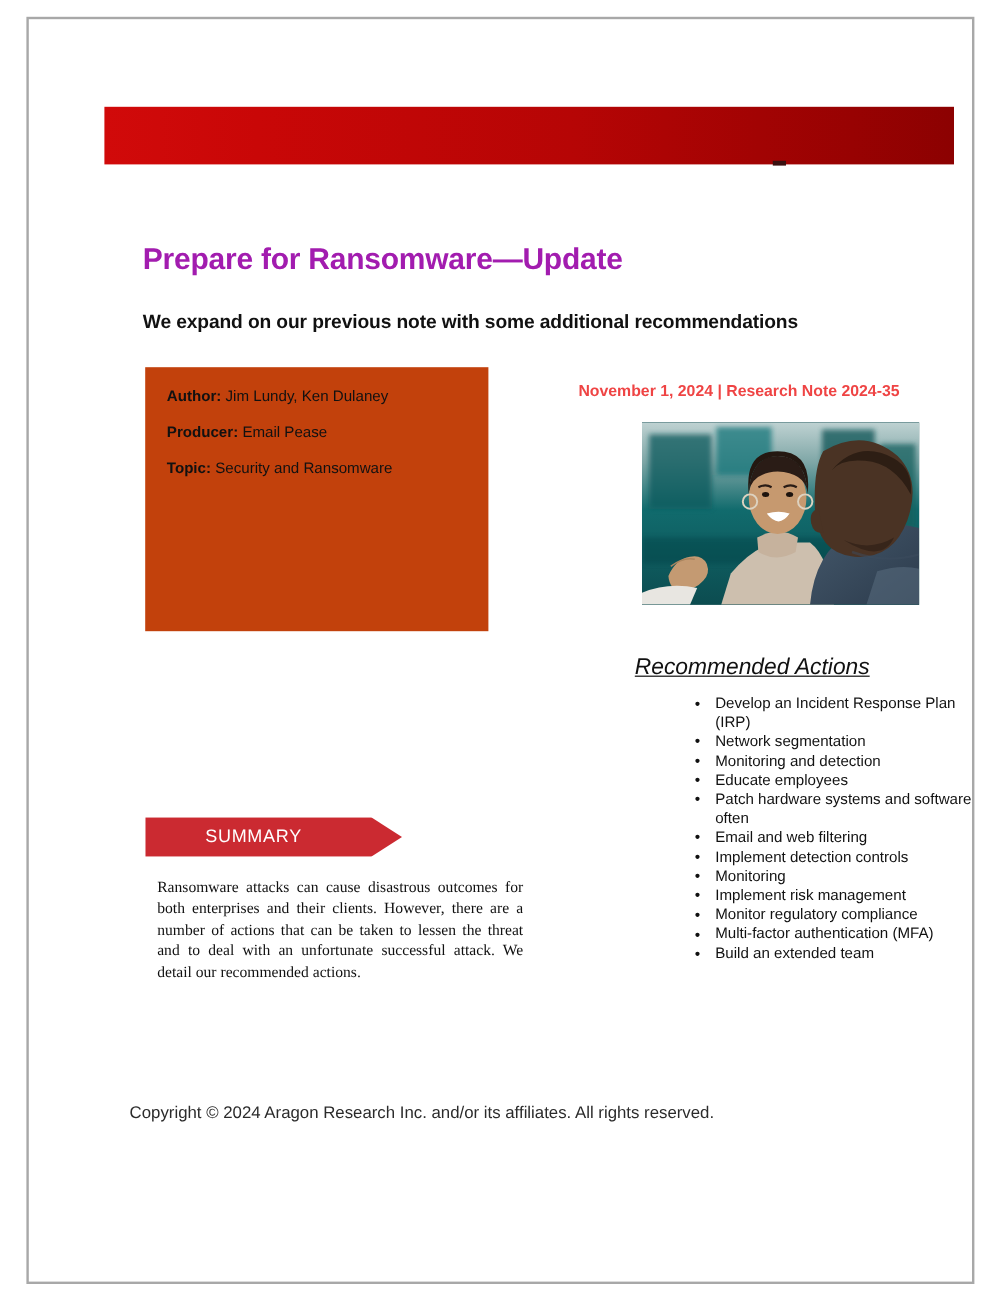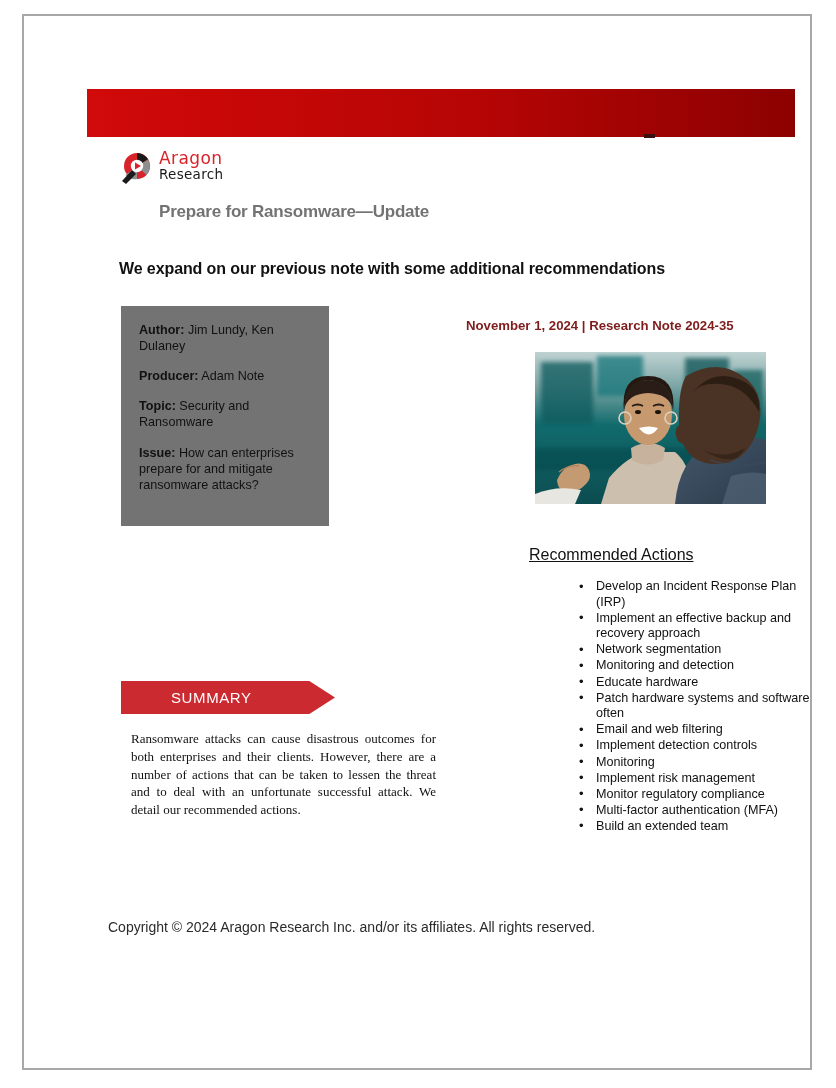--- a/index.html
+++ b/index.html
@@ -81,89 +81,89 @@
     letter-spacing: 0.3px;
     margin-top: 1px;
     font-family: "DejaVu Sans", sans-serif;
   }
 
   
   .doc-title {
     position: absolute;
     left: 95px;
     top: 186px;
-    font-size: 17px;
+    font-size: 25px;
     font-weight: bold;
-    color: #737373;
+    color: #a21caf;
     letter-spacing: -0.2px;
     white-space: nowrap;
-    margin-left: 40px;
   }
   .doc-subtitle {
     position: absolute;
     left: 95px;
     top: 244px;
     font-size: 16px;
     color: #111111;
     letter-spacing: -0.1px;
     white-space: nowrap;
     font-weight: bold;
   }
 
   
   .meta-box {
     position: absolute;
     left: 97px;
     top: 290px;
-    width: 208px;
+    width: 286px;
     height: 220px;
-    background: #737373;
+    background: #c2410c;
     box-sizing: border-box;
     padding: 16px 18px 0 18px;
   }
   .meta-row {
     font-size: 12.6px;
     color: #111111;
     line-height: 1.28;
     margin-bottom: 14px;
   }
   .meta-row .meta-label {
     font-weight: bold;
   }
 
   
   .pub-line {
     position: absolute;
-    left: 442px;
+    left: 458px;
     top: 302px;
     font-size: 13.2px;
     font-weight: bold;
-    color: #7f1d1d;
+    color: #ef4444;
     white-space: nowrap;
   }
 
   .hero-photo {
     position: absolute;
     left: 511px;
     top: 336px;
     width: 231px;
     height: 152px;
     overflow: hidden;
     background: #0d4a4e;
   }
   .hero-photo svg { display: block; }
 
   .rec-heading {
     position: absolute;
     left: 505px;
     top: 530px;
-    font-size: 16px;
+    font-size: 19px;
     color: #111111;
     text-decoration: underline;
     white-space: nowrap;
+    font-style: italic;
   }
 
   .rec-list {
     position: absolute;
     left: 533px;
     top: 563px;
     width: 232px;
     margin: 0;
     padding: 0 12px 0 22px;
     list-style: none;
@@ -235,53 +235,33 @@
   }
 </style>
 </head>
 <body>
 
 <div class="page-sheet">
 
   <div class="header-band"></div>
   <div class="header-band-artifact"></div>
 
-  <div class="logo-wrap">
-    <div class="logo-mark">
-      <svg width="36" height="36" viewBox="0 0 36 36" aria-hidden="true">
-        <circle cx="18" cy="18" r="13" fill="#d8232a"></circle>
-        <path d="M18 5 A13 13 0 0 1 29 11.5 L18 18 Z" fill="#1a1a1a"></path>
-        <path d="M29 11.5 A13 13 0 0 1 27.5 27 L18 18 Z" fill="#8e8e8e"></path>
-        <path d="M6.5 27 A13 13 0 0 0 18 31 L18 18 Z" fill="#8e8e8e"></path>
-        <path d="M3 33 L13 22 L17 26 L7 36 Z" fill="#1a1a1a"></path>
-        <circle cx="18" cy="18" r="6.2" fill="#ffffff"></circle>
-        <path d="M16 14.6 L22 18 L16 21.4 Z" fill="#d8232a"></path>
-      </svg>
-    </div>
-    <div class="logo-text">
-      <span class="logo-aragon">Aragon</span>
-      <span class="logo-research">Research</span>
-    </div>
-  </div>
 
   <div class="doc-title">Prepare for Ransomware—Update</div>
   <div class="doc-subtitle">We expand on our previous note with some additional recommendations</div>
 
   <div class="meta-box">
     <div class="meta-row">
       <span class="meta-label">Author:</span><span> Jim Lundy, Ken Dulaney</span>
     </div>
     <div class="meta-row">
-      <span class="meta-label">Producer:</span><span> Adam Note</span>
+      <span class="meta-label">Producer:</span><span> Email Pease</span>
     </div>
     <div class="meta-row">
       <span class="meta-label">Topic:</span><span> Security and Ransomware</span>
-    </div>
-    <div class="meta-row">
-      <span class="meta-label">Issue:</span><span> How can enterprises prepare for and mitigate ransomware attacks?</span>
     </div>
   </div>
 
   <div class="pub-line">November 1, 2024 | Research Note 2024-35</div>
 
   <div class="hero-photo">
     <svg width="231" height="152" viewBox="0 0 231 152" aria-hidden="true">
       <defs>
         <linearGradient id="bgTeal" x1="0" y1="0" x2="0" y2="1">
           <stop offset="0%" stop-color="#bfd2d2"></stop>
@@ -335,24 +315,23 @@
         <path d="M196 124 q20 -6 35 -2 l0 30 l-44 0 Z" fill="#5a6e80" opacity="0.55"></path>
         <path d="M175 108 q28 10 56 2" stroke="#3b4c5e" stroke-width="2" fill="none" opacity="0.5"></path>
       </g>
       <rect x="0" y="0" width="231" height="152" fill="none"></rect>
     </svg>
   </div>
 
   <div class="rec-heading">Recommended Actions</div>
   <ul class="rec-list">
     <li>Develop an Incident Response Plan (IRP)</li>
-    <li>Implement an effective backup and recovery approach</li>
     <li>Network segmentation</li>
     <li>Monitoring and detection</li>
-    <li>Educate hardware</li>
+    <li>Educate employees</li>
     <li>Patch hardware systems and software often</li>
     <li>Email and web filtering</li>
     <li>Implement detection controls</li>
     <li>Monitoring</li>
     <li>Implement risk management</li>
     <li>Monitor regulatory compliance</li>
     <li>Multi-factor authentication (MFA)</li>
     <li>Build an extended team</li>
   </ul>
 

